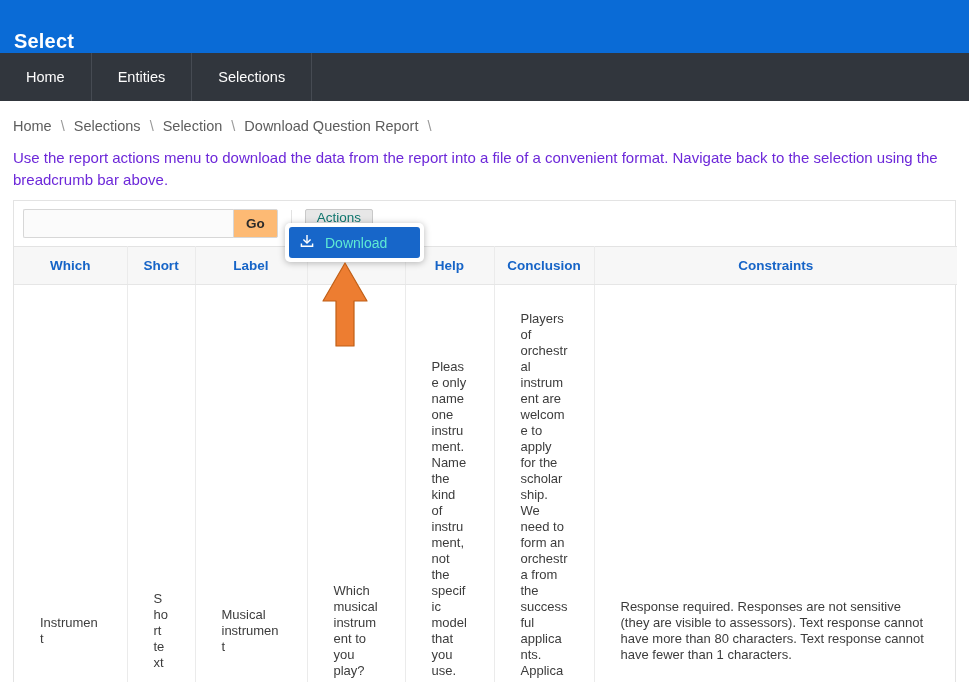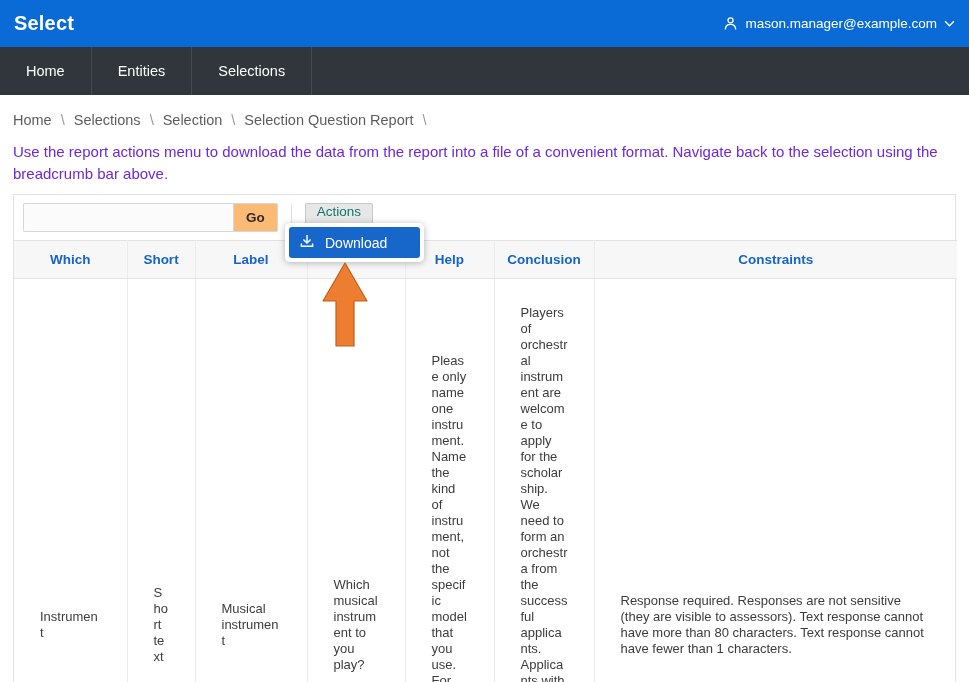--- a/index.html
+++ b/index.html
@@ -1,21 +1,21 @@
 <!DOCTYPE html>
 <html><head>
 <meta charset="utf-8">
 <style>
   * { margin: 0; padding: 0; box-sizing: border-box; }
   html, body { width: 969px; height: 682px; overflow: hidden; background: #ffffff;
     font-family: "Liberation Sans", sans-serif; }
   body { position: relative; }
 
   
-  .app-header { height: 47px; background: #0a6bd6; display: flex; align-items: center;
+  .app-header { height: 53px; background: #0a6bd6; display: flex; align-items: flex-end;
     justify-content: space-between; padding: 0 14px; }
   .app-title { color: #ffffff; font-size: 20px; font-weight: 700; letter-spacing: .2px; }
   .user-menu { display: flex; align-items: center; gap: 7px; color: #ffffff; font-size: 13.5px;
     cursor: pointer; }
   .user-menu svg { display: block; }
 
   
   .nav-bar { height: 48px; background: #31363d; display: flex; align-items: stretch; }
   .nav-tab { display: flex; align-items: center; padding: 0 26px; color: #fdfdfd;
     font-size: 14.5px; border-right: 1px solid #464b53; cursor: pointer; }
@@ -61,44 +61,30 @@
 
   col.c-name { width: 113px; } col.c-type { width: 68px; } col.c-label { width: 112px; }
   col.c-question { width: 98px; } col.c-help { width: 89px; } col.c-conclusion { width: 100px; }
   col.c-constraints { width: 363px; }
 
   
   .dropdown-panel { position: absolute; left: 285px; top: 223px; width: 139px;
     background: #ffffff; border-radius: 5px; box-shadow: 0 1px 7px rgba(0,0,0,.28);
     padding: 4px; z-index: 20; }
   .dropdown-item { display: flex; align-items: center; gap: 10px; background: #1766c9;
-    color: #ffffff; border-radius: 3px; padding: 6px 10px; font-size: 14px; cursor: pointer; }
+    color: #5eead4; border-radius: 3px; padding: 6px 10px; font-size: 14px; cursor: pointer; }
 
   
   .up-arrow { position: absolute; left: 322px; top: 262px; z-index: 30; }
 </style>
 </head>
 <body>
 
 <div class="app-header">
   <div class="app-title">Select</div>
-  <div class="user-menu">
-    <span>
-      <svg width="15" height="15" viewBox="0 0 16 16" fill="none" stroke="#ffffff" stroke-width="1.4">
-        <circle cx="8" cy="4.6" r="2.7"></circle>
-          <path d="M2.5 14.5 C2.5 10.8 5 9 8 9 C11 9 13.5 10.8 13.5 14.5"></path>
-      </svg>
-    </span>
-    <span>mason.manager@example.com</span>
-    <span>
-      <svg width="11" height="7" viewBox="0 0 12 8" fill="none" stroke="#ffffff" stroke-width="1.6">
-        <path d="M1 1.5 L6 6.5 L11 1.5"></path>
-      </svg>
-    </span>
-  </div>
 </div>
 
 <div class="nav-bar">
   <div class="nav-tab">
     <span>Home</span>
   </div>
   <div class="nav-tab">
     <span>Entities</span>
   </div>
   <div class="nav-tab">
@@ -106,21 +92,21 @@
   </div>
 </div>
 
 <div class="breadcrumb">
   <span class="crumb">Home</span>
   <span class="crumb-sep">\</span>
   <span class="crumb">Selections</span>
   <span class="crumb-sep">\</span>
   <span class="crumb">Selection</span>
   <span class="crumb-sep">\</span>
-  <span class="crumb">Selection Question Report</span>
+  <span class="crumb">Download Question Report</span>
   <span class="crumb-sep">\</span>
 </div>
 
 <div class="intro">Use the report actions menu to download the data from the report into a file of a convenient format. Navigate back to the selection using the breadcrumb bar above.</div>
 
 <div class="region">
   <div class="toolbar">
     <input class="search-input" type="text" value="" style="">
     <button class="go-button">Go</button>
     <div class="toolbar-sep"></div>

